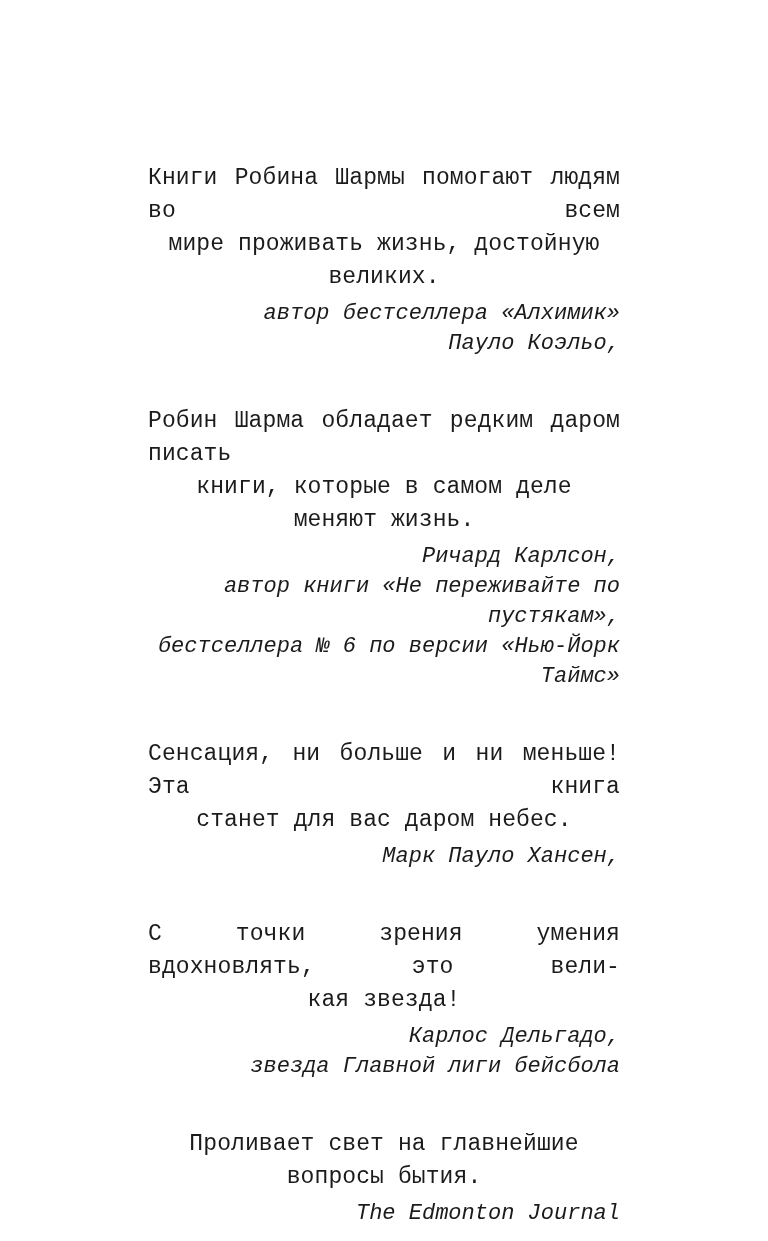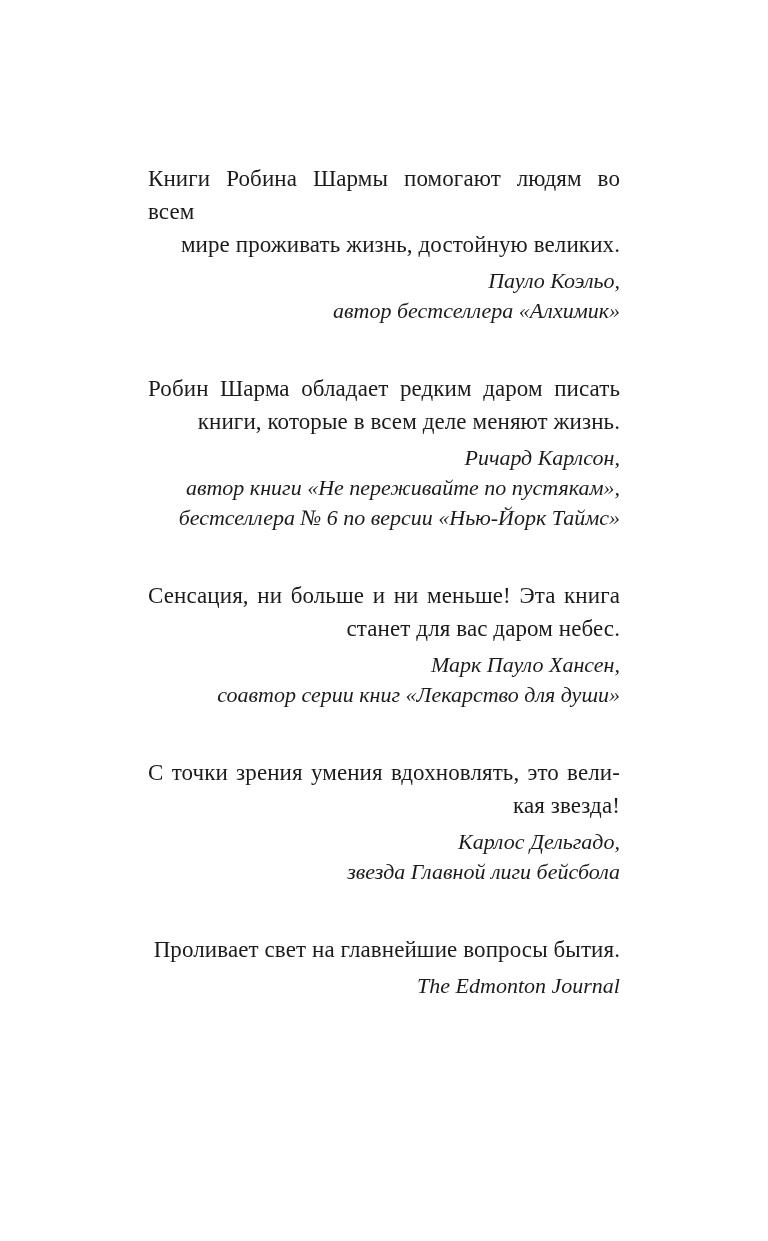--- a/index.html
+++ b/index.html
@@ -6,38 +6,38 @@
     margin: 0;
     padding: 0;
     background: #ffffff;
   }
   .page {
     position: relative;
     width: 679px;
     height: 1241px;
     background: #ffffff;
     overflow: hidden;
-    font-family: Liberation Serif, serif;
+    font-family: Liberation Mono, monospace;
     color: #1b1b1b;
   }
   .content {
     position: absolute;
     left: 148px;
     top: 0;
     width: 472px;
     padding-top: 162px;
   }
   .testimonial {
     margin-bottom: 46px;
   }
   .quote-line {
     font-size: 23px;
     line-height: 33px;
     letter-spacing: 0.1px;
-    text-align: right;
+    text-align: center;
     white-space: normal;
   }
   .quote-line.justified {
     text-align: justify;
     text-align-last: justify;
   }
   .attribution {
     margin-top: 5px;
   }
   .attr-line {
@@ -52,45 +52,44 @@
 
 <div class="page">
   <div class="content">
 
     <div class="testimonial">
       <div class="quote">
         <div class="quote-line justified">Книги Робина Шармы помогают людям во всем</div>
         <div class="quote-line">мире проживать жизнь, достойную великих.</div>
       </div>
       <div class="attribution">
+        <div class="attr-line">автор бестселлера «Алхимик»</div>
         <div class="attr-line">Пауло Коэльо,</div>
-        <div class="attr-line">автор бестселлера «Алхимик»</div>
       </div>
     </div>
 
     <div class="testimonial">
       <div class="quote">
         <div class="quote-line justified">Робин Шарма обладает редким даром писать</div>
-        <div class="quote-line">книги, которые в всем деле меняют жизнь.</div>
+        <div class="quote-line">книги, которые в самом деле меняют жизнь.</div>
       </div>
       <div class="attribution">
         <div class="attr-line">Ричард Карлсон,</div>
         <div class="attr-line">автор книги «Не переживайте по пустякам»,</div>
         <div class="attr-line">бестселлера № 6 по версии «Нью-Йорк Таймс»</div>
       </div>
     </div>
 
     <div class="testimonial">
       <div class="quote">
         <div class="quote-line justified">Сенсация, ни больше и ни меньше! Эта книга</div>
         <div class="quote-line">станет для вас даром небес.</div>
       </div>
       <div class="attribution">
         <div class="attr-line">Марк Пауло Хансен,</div>
-        <div class="attr-line">соавтор серии книг «Лекарство для души»</div>
       </div>
     </div>
 
     <div class="testimonial">
       <div class="quote">
         <div class="quote-line justified">С точки зрения умения вдохновлять, это вели-</div>
         <div class="quote-line">кая звезда!</div>
       </div>
       <div class="attribution">
         <div class="attr-line">Карлос Дельгадо,</div>

